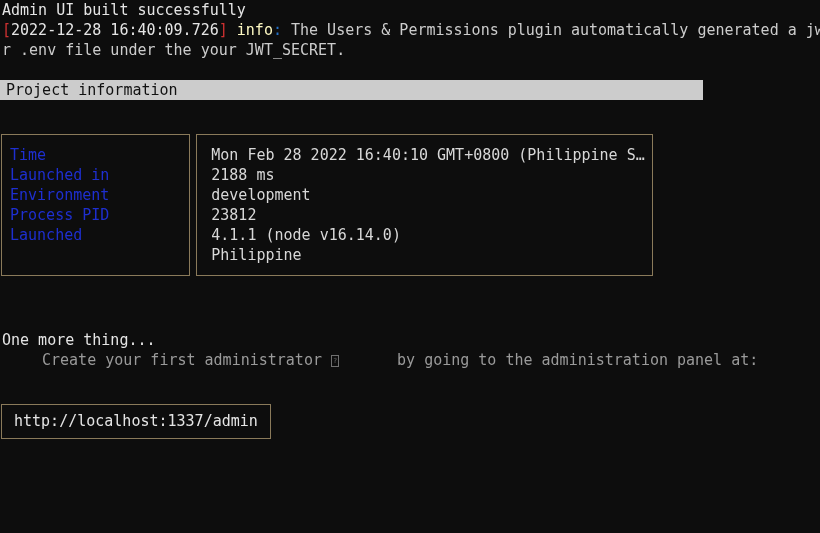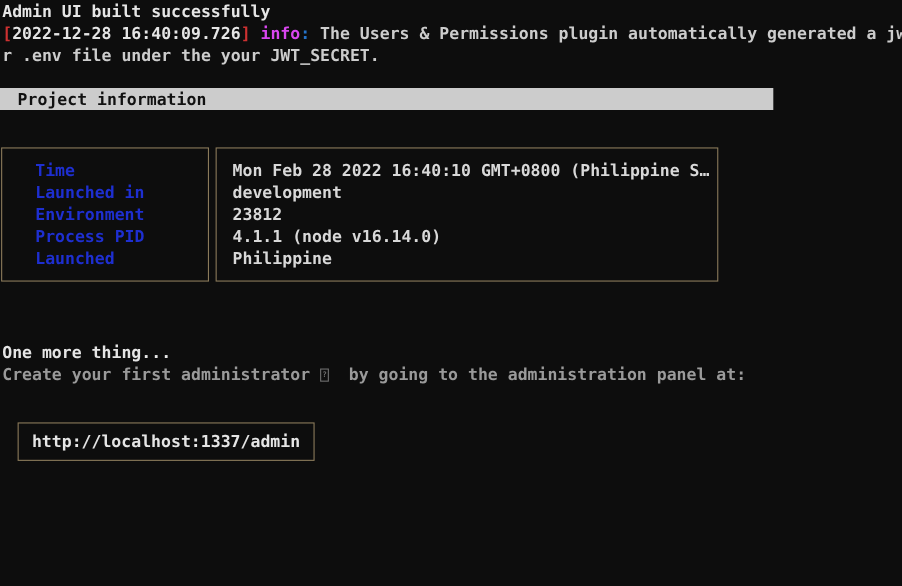--- a/index.html
+++ b/index.html
@@ -16,46 +16,45 @@
     line-height: 20px;
     color: #cccccc;
     -webkit-font-smoothing: antialiased;
   }
   .term {
     position: relative;
     width: 820px;
     height: 412px;
     padding: 0;
     box-sizing: border-box;
-    font-weight: bold;
   }
 
   
   .log-line {
     white-space: pre;
     padding-left: 2px;
     letter-spacing: 0px;
   }
   .c-white   { color: #e5e5e5; }
   .c-dim     { color: #cccccc; }
-  .c-green   { color: #d946ef; }
+  .c-green   { color: #fef9c3; }
   .c-blue    { color: #2472c8; }
   .c-red     { color: #cd3131; }
-  .c-gray    { color: #9a9a9a; }
+  .c-gray    { color: #9a9a9a; margin-left: 40px; }
   .c-label   { color: #1e2fd0; }
   .c-value   { color: #d8d8d8; }
 
   
   .section-bar {
     background: #cccccc;
     color: #111111;
     height: 20px;
     line-height: 20px;
     white-space: pre;
-    padding-left: 16px;
+    padding-left: 6px;
     box-sizing: border-box;
   }
   #bar-project { width: 703px; }
   #bar-actions { width: 703px; }
   .spacer-14 { height: 14px; }
   .spacer-20 { height: 20px; }
 
   
   .info-table {
     display: flex;
@@ -64,40 +63,40 @@
     width: 652px;
     box-sizing: border-box;
   }
   .info-col {
     border: 1px solid #8a7a5a;
     box-sizing: border-box;
     padding: 10px 0 10px 0;
   }
   .info-col.labels {
     width: 191px;
-    padding-left: 30px;
+    padding-left: 8px;
   }
   .info-col.values {
     width: 461px;
     padding-left: 14px;
     margin-left: 6px;
     overflow: hidden;
   }
   .info-row {
     white-space: pre;
     height: 20px;
     line-height: 20px;
   }
 
   
   .url-box {
     display: inline-block;
     border: 1px solid #8a7a5a;
     padding: 6px 12px 7px 12px;
-    margin-left: 16px;
+    margin-left: 1px;
     color: #e5e5e5;
     white-space: pre;
     box-sizing: border-box;
   }
 
   .tofu {
     display: inline-block;
     width: 8px;
     height: 12px;
     border: 1px solid #6f6f6f;
@@ -134,20 +133,21 @@
   <div class="info-table">
     <div class="info-col labels">
       <div class="info-row c-label">Time</div>
       <div class="info-row c-label">Launched in</div>
       <div class="info-row c-label">Environment</div>
       <div class="info-row c-label">Process PID</div>
       <div class="info-row c-label">Launched</div>
     </div>
     <div class="info-col values">
       <div class="info-row c-value">Mon Feb 28 2022 16:40:10 GMT+0800 (Philippine S…</div>
+      <div class="info-row c-value">2188 ms</div>
       <div class="info-row c-value">development</div>
       <div class="info-row c-value">23812</div>
       <div class="info-row c-value">4.1.1 (node v16.14.0)</div>
       <div class="info-row c-value">Philippine</div>
     </div>
   </div>
 
   <div class="spacer-20"></div>
   <div class="spacer-14"></div>
 

